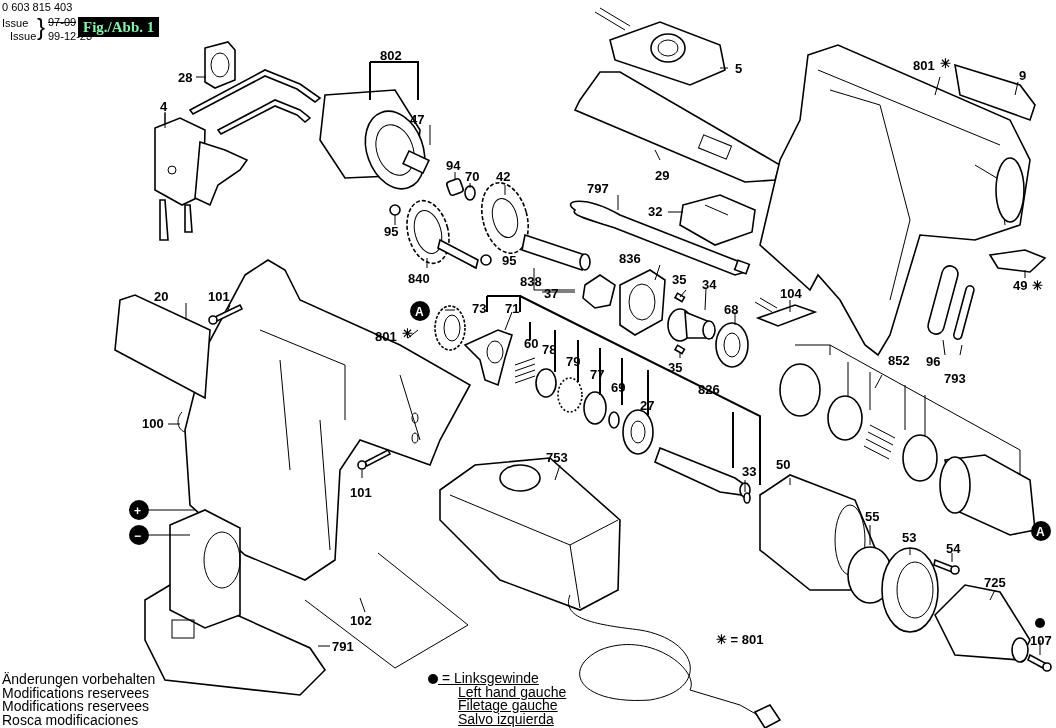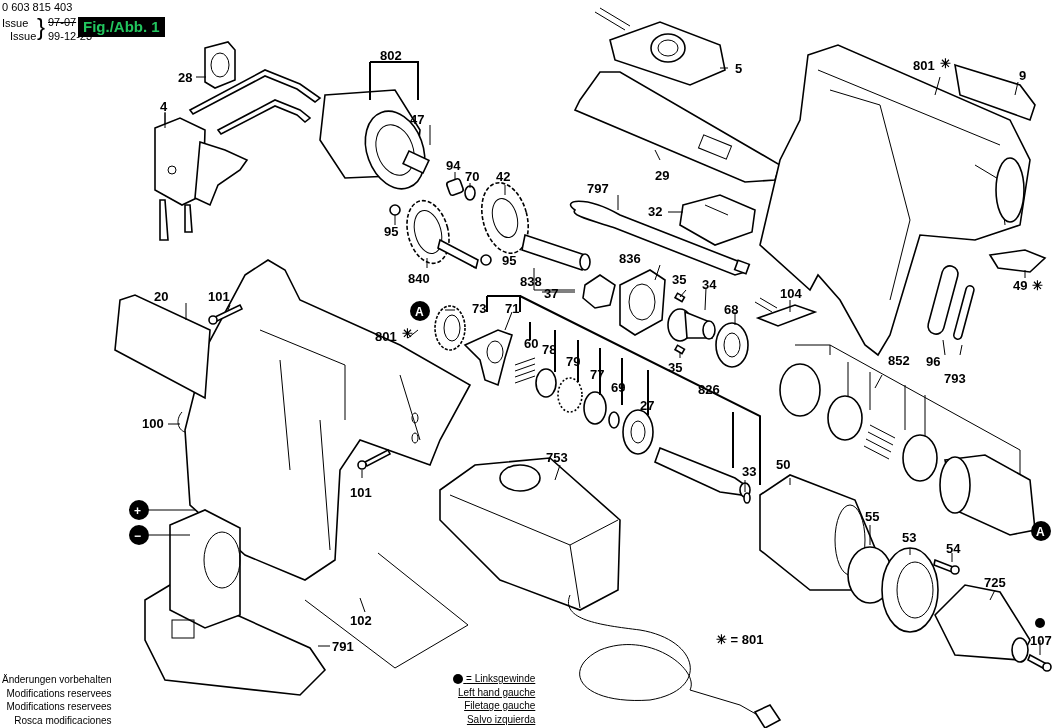--- a/index.html
+++ b/index.html
@@ -1,40 +1,40 @@
 <!DOCTYPE html>
 <html><head>
 <meta charset="utf-8">
 <style>
   html, body { margin: 0; padding: 0; background: #ffffff; }
   body { width: 1056px; height: 728px; position: relative; overflow: hidden;
          font-family: "Liberation Sans", sans-serif; color: #000; }
   #diagram { position: absolute; left: 0; top: 0; width: 1056px; height: 728px; }
   .hdr { position: absolute; font-size: 11px; line-height: 13px; }
-  .fig-badge { position: absolute; left: 78px; top: 17px; background: #000; color: #22c55e;
-               font-weight: bold; font-size: 15px; padding: 1px 5px; line-height: 18px; }
+  .fig-badge { position: absolute; left: 78px; top: 17px; background: #000; color: #86efac;
+               font-weight: bold; font-size: 15px; padding: 1px 5px; line-height: 18px; font-family: Liberation Serif, serif; }
   .brace { position: absolute; left: 37px; top: 14px; font-size: 24px; line-height: 26px; }
   .strike { position: absolute; left: 48px; top: 16px; font-size: 11px; text-decoration: line-through; }
-  .foot { position: absolute; font-size: 10px; line-height: 13.5px; text-align: right; }
+  .foot { position: absolute; font-size: 14px; line-height: 13.5px; }
   .legend-dot { display: inline-block; width: 10px; height: 10px; border-radius: 50%; background: #000; vertical-align: middle; }
   svg text.lbl { font-family: "Liberation Sans", sans-serif; font-size: 13px; font-weight: bold; }
   svg text.mk { font-family: "Liberation Sans", sans-serif; font-size: 12px; font-weight: bold; fill: #fff; }
   .part { fill: #fff; stroke: #000; stroke-width: 1.6; }
   .thin { fill: none; stroke: #000; stroke-width: 1; }
   .lead { fill: none; stroke: #000; stroke-width: 1; }
   .bold { fill: none; stroke: #000; stroke-width: 2; }
 </style>
 </head>
 <body>
 
 <div class="hdr" style="left:2px;top:1px;">0 603 815 403</div>
 <div class="hdr" style="left:2px;top:17px;">Issue</div>
 <div class="hdr" style="left:10px;top:30px;">Issue</div>
 <div class="brace">}</div>
-<div class="strike">97-07</div>
+<div class="strike">97-09</div>
 <div class="hdr" style="left:48px;top:30px;">99-12-23</div>
 <div class="fig-badge">Fig./Abb. 1</div>
 
 <svg id="diagram" viewBox="0 0 1056 728" xmlns="http://www.w3.org/2000/svg">
 
   <g>
     <path class="part" d="M205,48 L228,42 L235,50 L235,80 L215,88 L205,82 Z"></path>
     <ellipse class="thin" cx="220" cy="65" rx="9" ry="12"></ellipse>
     <path class="lead" d="M196,77 L206,77"></path>
   </g>

